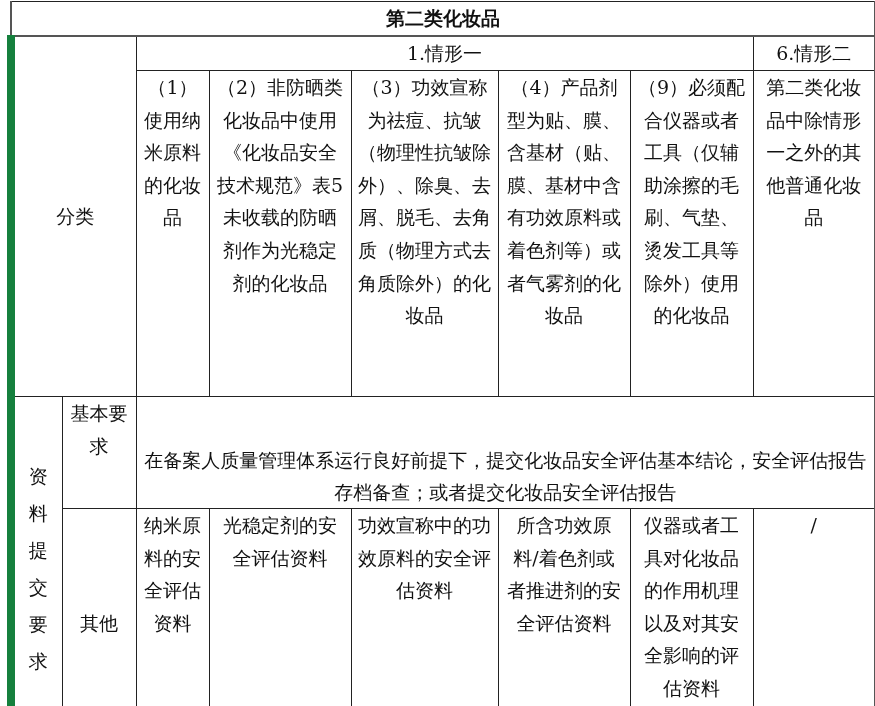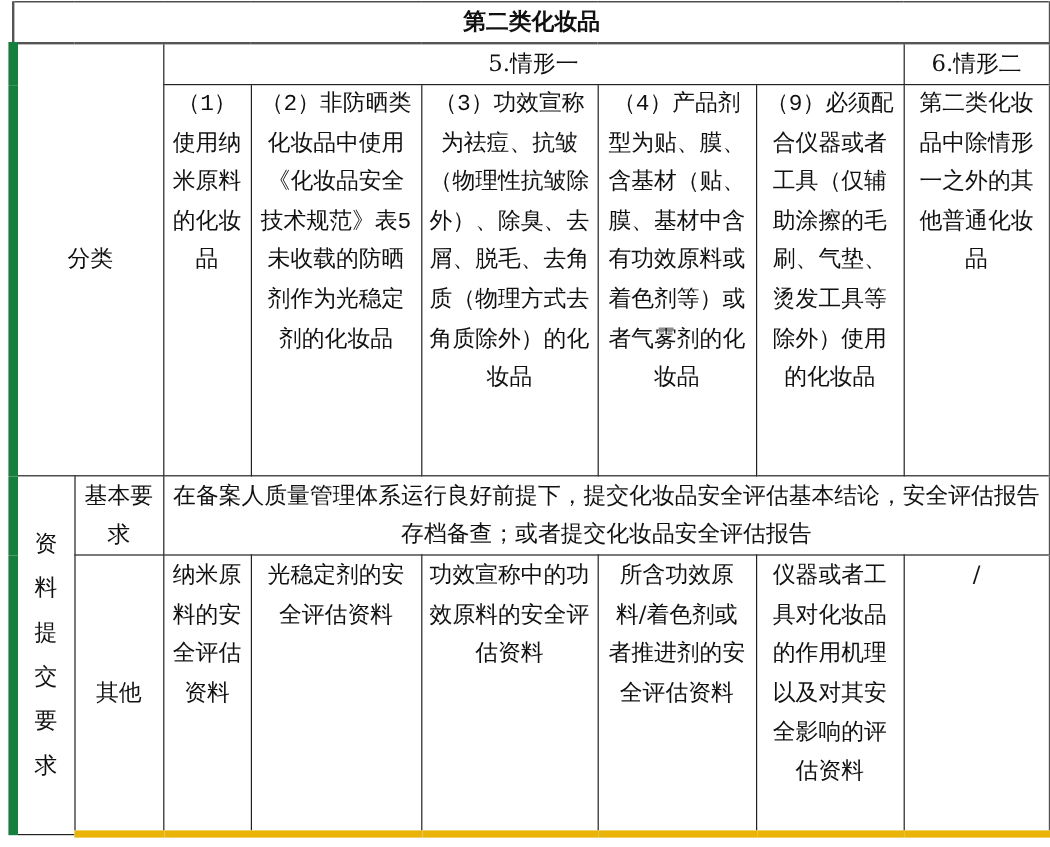--- a/index.html
+++ b/index.html
@@ -41,39 +41,40 @@
       border-left: 2px solid #555555;
       border-right: 2px solid #555555;
       border-top: 1.5px solid #222222;
       border-bottom: 2px solid #555555;
     }
     .tbl tr.h1 td {
       height: 33px;
       vertical-align: middle;
       line-height: 33px;
     }
-    .tbl tr.h2 td { height: 325px; font-family: Liberation Mono, monospace; }
+    .tbl tr.h2 td { height: 325px; }
     .tbl tr.basic td { height: 64px; }
     .tbl tr.other td { height: 229px; }
     .tbl td.vmid { vertical-align: middle; }
     .tbl td.outer-left { border-left: 8px solid #15803d; }
     .tbl td.outer-right { border-right: 2px solid #555555; }
     .tbl tr.other td { border-bottom: 6px solid #eab308; }
     .cell-inner { padding: 0 6px; }
     .narrow-inner { padding: 0 6px; }
     .vert {
       display: inline-block;
       width: 22px;
       line-height: 37px;
       word-break: break-all;
     }
     .basic-text {
       padding: 0 6px;
       line-height: 32px;
       text-align: center;
+      margin-top: 47px;
     }
   </style>
 </head>
 <body>
 
 <table class="tbl">
   <colgroup>
     <col style="width:51px">
     <col style="width:74px">
     <col style="width:73px">
@@ -84,21 +85,21 @@
     <col style="width:122px">
   </colgroup>
 
   <tbody>
       <tr class="title">
     <td colspan="8">第二类化妆品</td>
   </tr>
 
   <tr class="h1">
     <td colspan="2" rowspan="2" class="vmid outer-left">分类</td>
-    <td colspan="5">5.情形一</td>
+    <td colspan="5">1.情形一</td>
     <td class="outer-right">6.情形二</td>
   </tr>
 
   <tr class="h2">
     <td>
           <div class="narrow-inner">（1）使用纳米原料的化妆品</div>
         </td>
     <td>
           <div class="cell-inner">（2）非防晒类化妆品中使用《化妆品安全技术规范》表5未收载的防晒剂作为光稳定剂的化妆品</div>
         </td>

